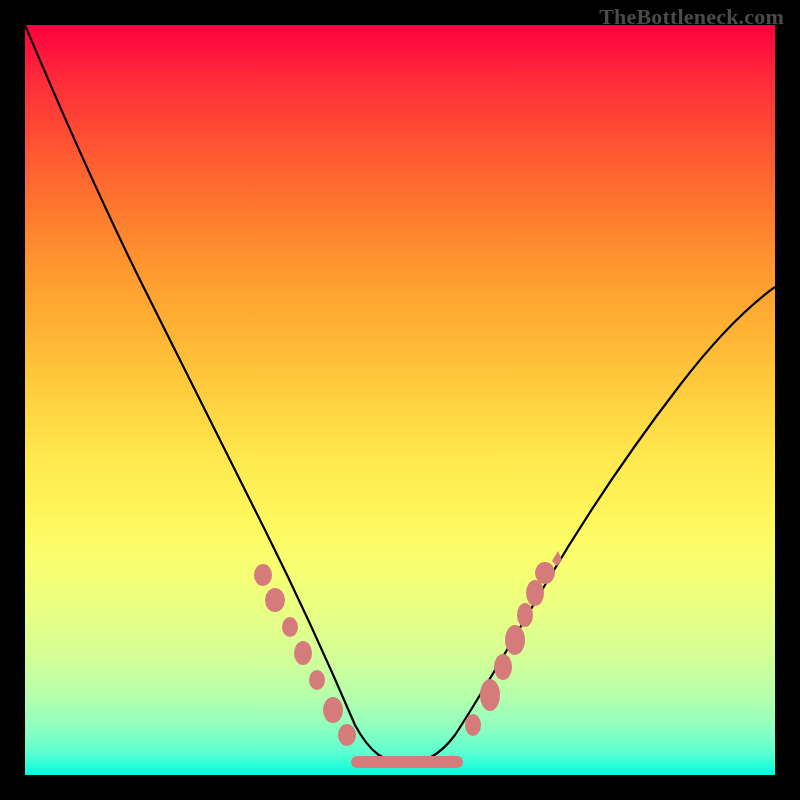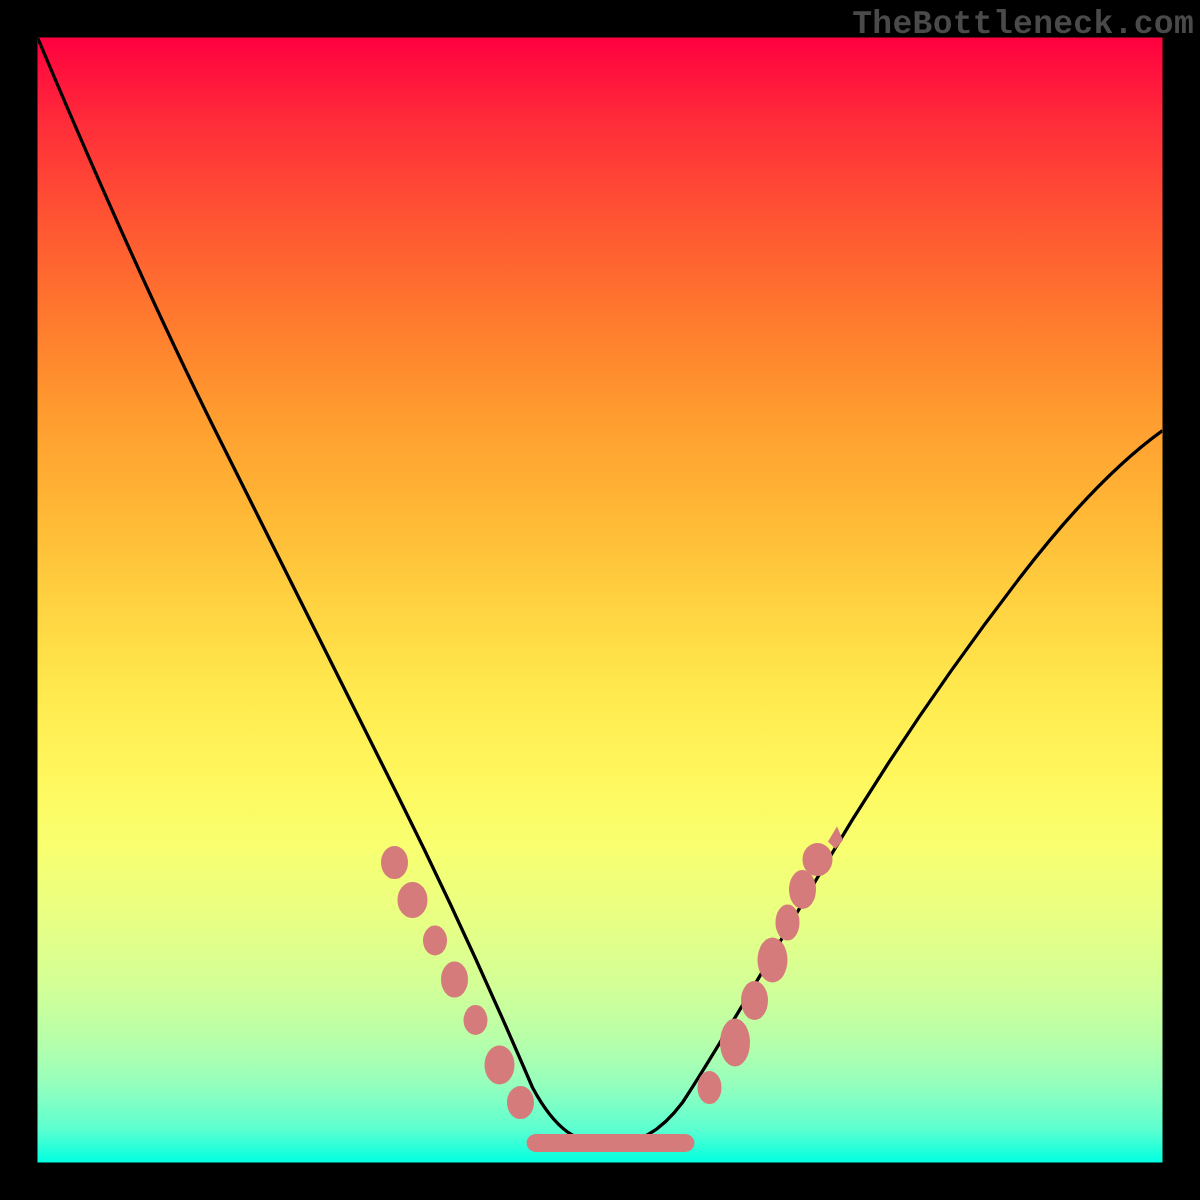--- a/index.html
+++ b/index.html
@@ -43,22 +43,22 @@
       #d4ff96 84%,
       #b8ffa9 89%,
       #96ffbd 93%,
       #5dffd0 97%,
       #00ffe0 100%
     );
   }
   .watermark {
     position: absolute;
     top: 4px;
-    right: 4px;
-    font-family: Liberation Mono, monospace;
+    right: 16px;
+    font-family: Liberation Serif, serif;
     font-size: 22px;
     font-weight: bold;
     color: #4a4a4a;
     letter-spacing: 0.2px;
     user-select: none;
   }
   svg.curve {
     position: absolute;
     left: 0; top: 0;
     width: 100%;

